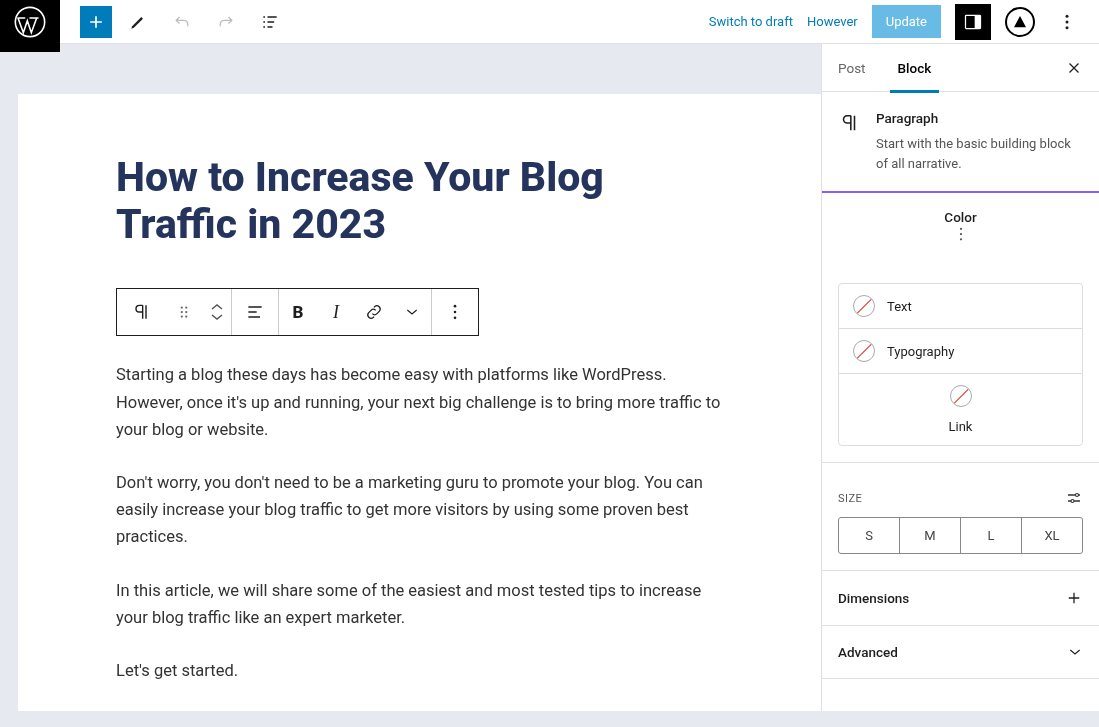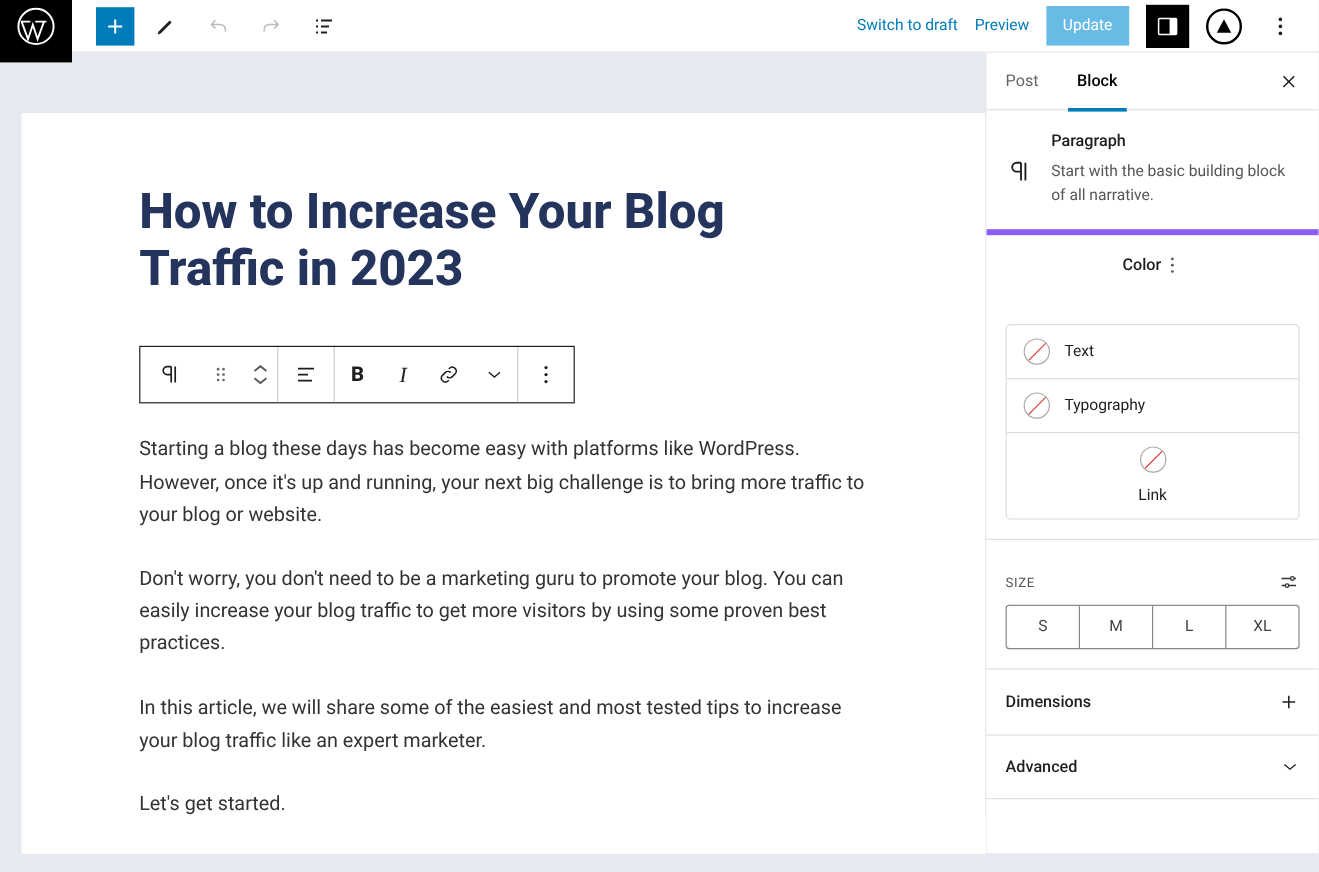--- a/index.html
+++ b/index.html
@@ -27,26 +27,26 @@
 .bt-btn { width: 48px; height: 46px; display: flex; align-items: center; justify-content: center; cursor: pointer; }
 .bt-btn.narrow { width: 38px; }
 .bt-btn.wide { width: 46px; }
 .para { font-size: 16.5px; color: #333; line-height: 1.65; margin-bottom: 26px; }
 .sidebar { width: 278px; background: #fff; border-left: 1px solid #e0e0e0; display: flex; flex-direction: column; overflow: auto; }
 .side-tabs { display: flex; align-items: center; border-bottom: 1px solid #e0e0e0; padding: 0 16px; height: 48px; position: relative; }
 .side-tab { padding: 0 14px 0 0; height: 48px; display: flex; align-items: center; color: #666; cursor: pointer; font-size: 13.5px; margin-right: 18px; }
 .side-tab.active { color: #000; font-weight: 500; position: relative; }
 .side-tab.active::after { content: ''; position: absolute; bottom: -1px; left: -8px; right: 6px; height: 3px; background: #007cba; }
 .close-x { margin-left: auto; cursor: pointer; font-size: 20px; }
-.block-info { display: flex; gap: 14px; padding: 18px 16px; border-bottom: 5px solid #8b5cf6; align-items: center; }
+.block-info { display: flex; gap: 14px; padding: 18px 16px; border-bottom: 2px solid #8b5cf6; }
 .block-info-icon { width: 24px; flex-shrink: 0; padding-top: 2px; }
 .block-info-text .name { font-weight: 500; font-size: 13.5px; margin-bottom: 8px; }
 .block-info-text .desc { color: #555; font-size: 13px; line-height: 1.5; }
 .panel { padding: 16px; border-bottom: 1px solid #e0e0e0; }
-.panel-head { display: flex; justify-content: center; align-items: center; margin-bottom: 14px; }
+.panel-head { display: flex; justify-content: space-between; align-items: center; margin-bottom: 14px; flex-direction: column; }
 .panel-title { font-weight: 500; font-size: 13.5px; }
 .panel-menu { cursor: pointer; }
 .color-list { border: 1px solid #ddd; border-radius: 4px; overflow: hidden; margin-top: 40px; }
 .color-row { display: flex; align-items: center; gap: 12px; padding: 11px 14px; border-bottom: 1px solid #ddd; cursor: pointer; }
 .color-row:last-child { border-bottom: none; flex-direction: column; }
 .swatch { width: 22px; height: 22px; border-radius: 50%; border: 1px solid #aaa; background: #fff; position: relative; overflow: hidden; }
 .swatch::after { content: ''; position: absolute; left: -4px; top: 50%; right: -4px; height: 1px; background: #d33; transform: rotate(-45deg); }
 .size-label { font-size: 11px; color: #555; letter-spacing: 0.5px; display: flex; justify-content: space-between; align-items: center; margin: 10px 0; }
 .size-opts { display: flex; border: 1px solid #888; border-radius: 3px; overflow: hidden; }
 .size-opt { flex: 1; text-align: center; padding: 10px 0; font-size: 13px; color: #444; cursor: pointer; border-right: 1px solid #888; }
@@ -89,21 +89,21 @@
         </svg>
     </div>
     <div class="icon-btn">
       <svg width="20" height="20" viewBox="0 0 24 24">
           <path d="M4 6h2M9 6h11M4 12h2M9 12h8M4 18h2M9 18h6" stroke="#1e1e1e" stroke-width="2"></path>
         </svg>
     </div>
   </div>
   <div class="toolbar-right">
     <span class="link-action">Switch to draft</span>
-    <span class="link-action">Preview</span>
+    <span class="link-action">However</span>
     <span class="update-btn">Update</span>
     <div class="square-btn dark">
       <svg width="20" height="20" viewBox="0 0 24 24">
           <rect x="3" y="4" width="18" height="16" rx="1" fill="none" stroke="#fff" stroke-width="1.5"></rect>
           <rect x="14" y="4" width="7" height="16" fill="#fff"></rect>
         </svg>
     </div>
     <div class="square-btn circle">
       <svg width="16" height="16" viewBox="0 0 24 24">
           <path d="M12 3l9 17H3z" fill="#000"></path>

